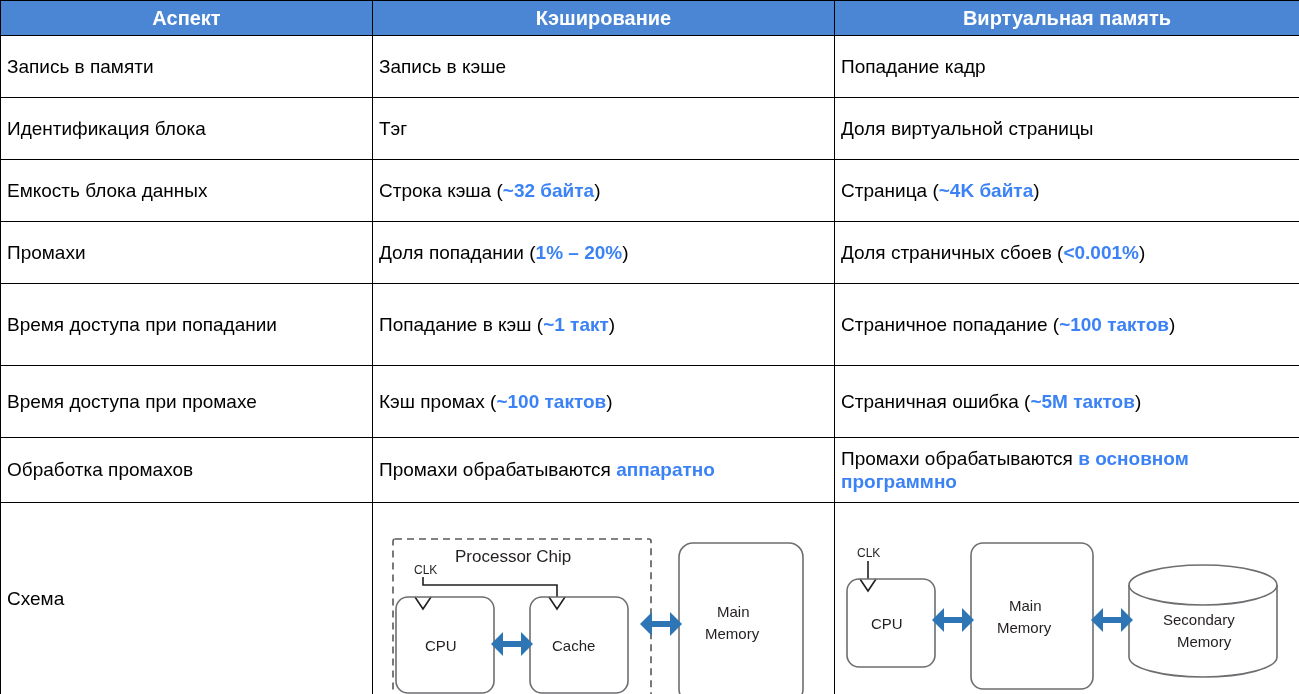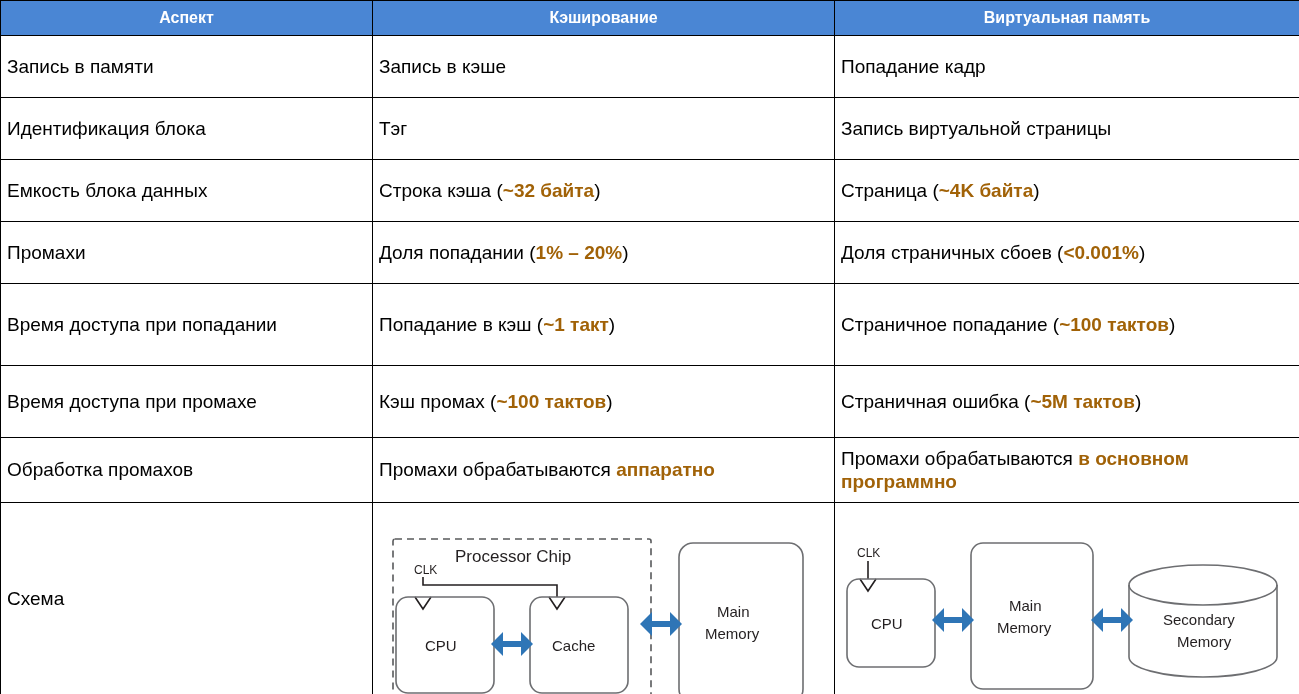--- a/index.html
+++ b/index.html
@@ -24,41 +24,41 @@
   col.c3 { width: 465px; }
 
   table.cmp th, table.cmp td {
     border: 1px solid #000;
     vertical-align: middle;
     padding: 0 6px;
   }
   table.cmp thead th {
     background: #4a86d4;
     color: #ffffff;
-    font-size: 16px;
+    font-size: 20px;
     font-weight: bold;
     text-align: center;
     height: 35px;
     padding: 0;
     line-height: 34px;
     border-color: #000;
   }
   table.cmp tbody td {
     font-size: 19px;
     color: #000;
     text-align: left;
     margin-top: 20px;
   }
   .r-reg   { height: 62px; }
   .r-tall  { height: 82px; }
   .r-med   { height: 72px; }
   .r-hand  { height: 65px; }
   .r-diag  { height: 192px; }
 
-  .hl { color: #a16207; font-weight: bold; }
+  .hl { color: #3b82f6; font-weight: bold; }
   .cellwrap { line-height: 1.22; }
 
   td.diagcell { padding: 0; vertical-align: middle; }
   .diagbox { position: relative; width: 100%; height: 140px; }
   svg.dg { display: block; margin: 0 auto; }
 
   .lbl { font-family: "Liberation Sans", sans-serif; fill: #231f20; }
   .lbl-big { font-size: 15px; }
   .lbl-chip { font-size: 17px; }
   .lbl-clk { font-size: 12px; }
@@ -88,21 +88,21 @@
 
     <tr class="r-reg">
       <td>Запись в памяти</td>
       <td><span class="cellwrap"><span>Запись в кэше</span><span class="hl"></span><span></span></span></td>
       <td><span class="cellwrap"><span>Попадание кадр</span><span class="hl"></span><span></span></span></td>
     </tr>
 
     <tr class="r-reg">
       <td>Идентификация блока</td>
       <td><span class="cellwrap"><span>Тэг</span><span class="hl"></span><span></span></span></td>
-      <td><span class="cellwrap"><span>Запись виртуальной страницы</span><span class="hl"></span><span></span></span></td>
+      <td><span class="cellwrap"><span>Доля виртуальной страницы</span><span class="hl"></span><span></span></span></td>
     </tr>
 
     <tr class="r-reg">
       <td>Емкость блока данных</td>
       <td><span class="cellwrap"><span>Строка кэша (</span><span class="hl">~32 байта</span><span>)</span></span></td>
       <td><span class="cellwrap"><span>Страница (</span><span class="hl">~4K байта</span><span>)</span></span></td>
     </tr>
 
     <tr class="r-reg">
       <td>Промахи</td>

